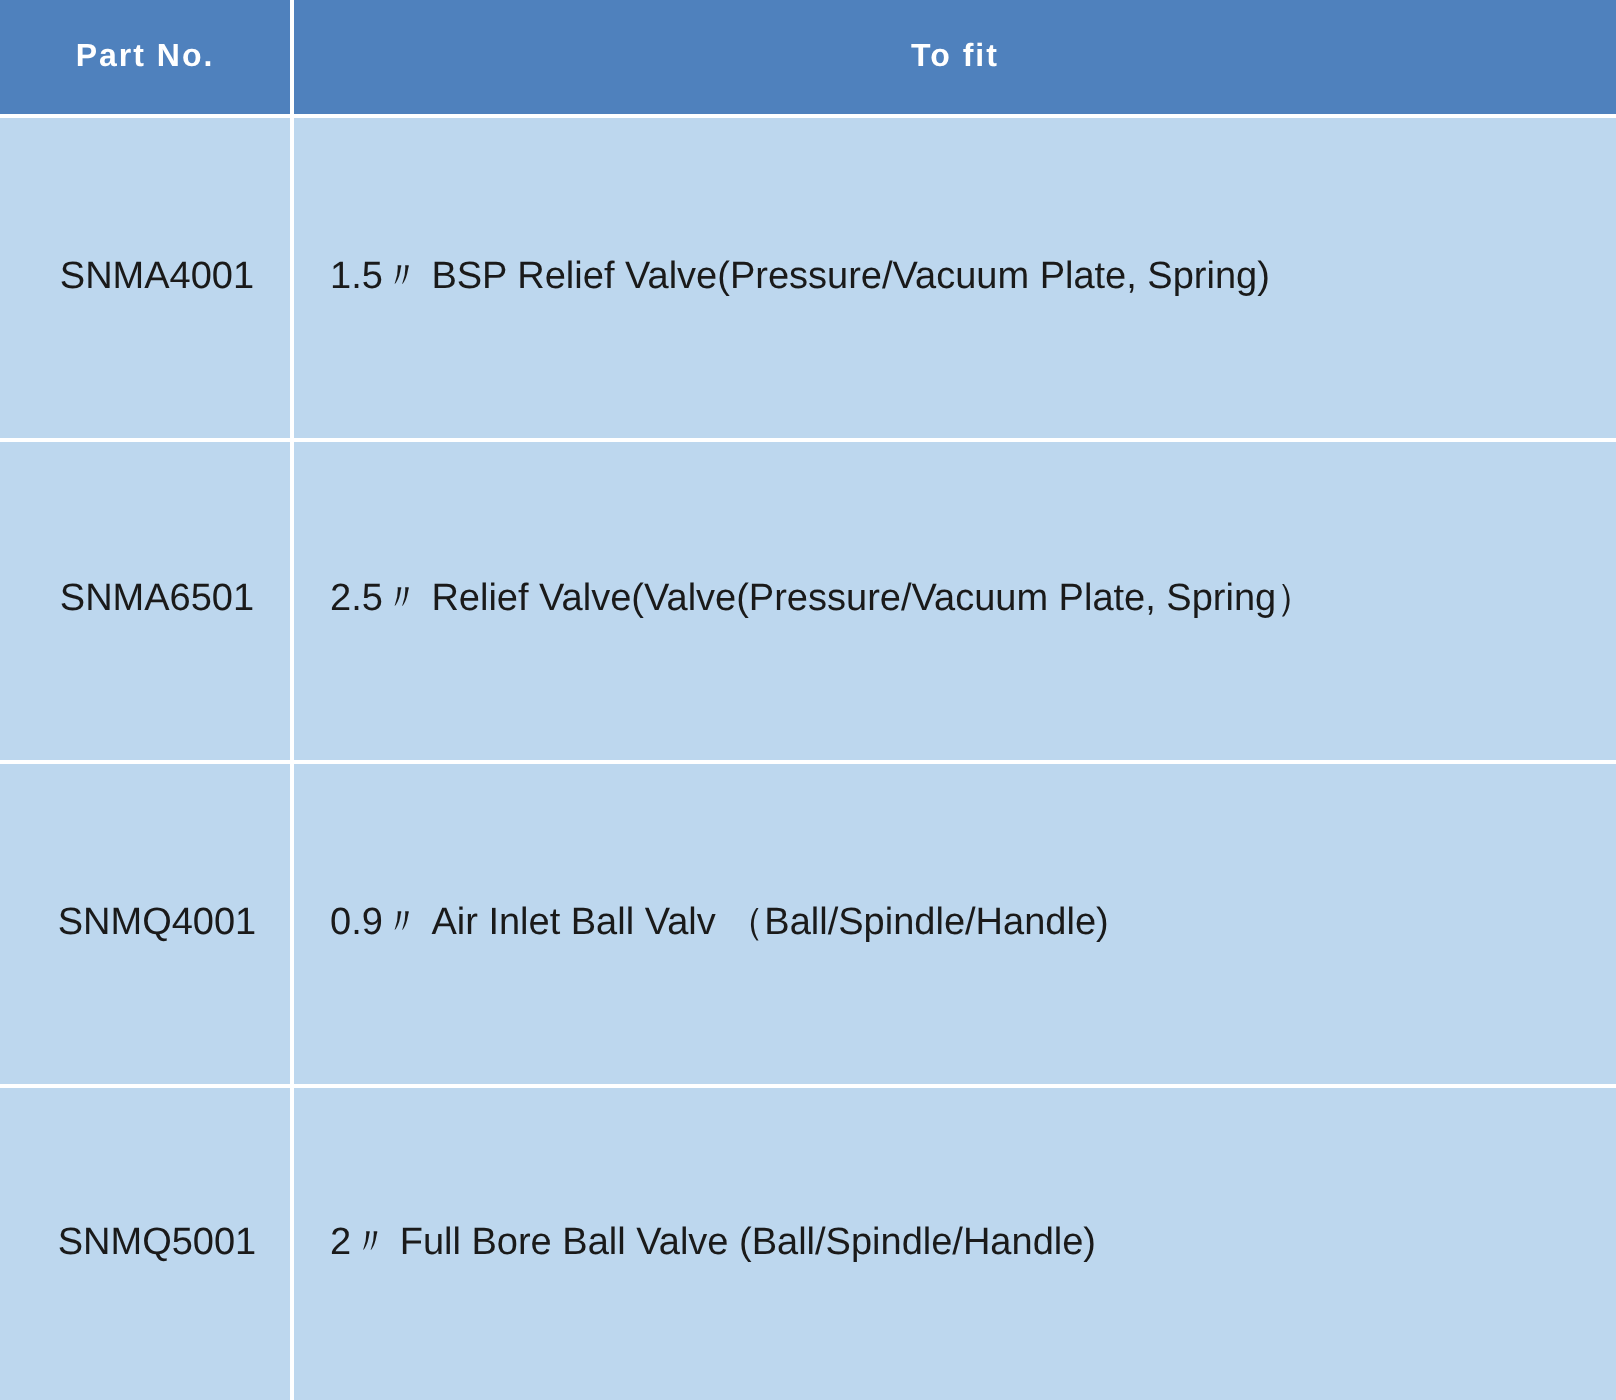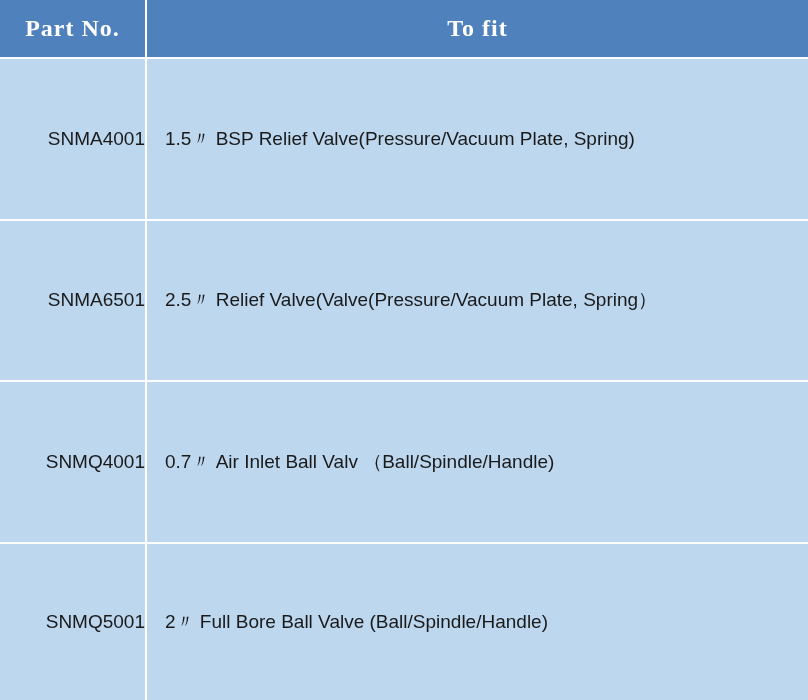--- a/index.html
+++ b/index.html
@@ -19,29 +19,28 @@
     border-collapse: collapse;
     table-layout: fixed;
     background: #4f81bd;
   }
   .parts-table col.col-part { width: 146px; }
   .parts-table col.col-fit  { width: 662px; }
 
   .parts-table th {
     background: #4f81bd;
     color: #ffffff;
-    font-size: 24px;
+    font-size: 16px;
     font-weight: bold;
     letter-spacing: 1px;
     border-right: 2px solid #ffffff;
     border-bottom: 2px solid #ffffff;
     padding: 0;
     height: 57px;
     vertical-align: middle;
-    font-family: Liberation Serif, serif;
   }
   .parts-table th:last-child {
     border-right: none;
   }
   .parts-table td {
     background: #bdd7ee;
     color: #1a1a1a;
     font-size: 19px;
     border-right: 2px solid #ffffff;
     border-bottom: 2px solid #ffffff;
@@ -49,21 +48,21 @@
     padding: 6px 0 6px 0;
     line-height: 1.35;
   }
   .parts-table td:last-child {
     border-right: none;
   }
   .parts-table tr:last-child td {
     border-bottom: none;
   }
   td.part-cell {
-    text-align: right;
+    text-align: center;
     padding-left: 12px;
     white-space: nowrap;
   }
   td.fit-cell {
     text-align: left;
     padding-left: 18px;
     padding-right: 10px;
   }
   .fit-line {
     display: block;
@@ -92,21 +91,21 @@
     </tr>
     <tr>
       <td class="part-cell">SNMA6501</td>
       <td class="fit-cell">
         <span class="fit-line">2.5〃  Relief Valve(Valve(Pressure/Vacuum Plate, Spring）</span>
       </td>
     </tr>
     <tr>
       <td class="part-cell">SNMQ4001</td>
       <td class="fit-cell">
-        <span class="fit-line">0.7〃  Air Inlet Ball Valv （Ball/Spindle/Handle)</span>
+        <span class="fit-line">0.9〃  Air Inlet Ball Valv （Ball/Spindle/Handle)</span>
       </td>
     </tr>
     <tr>
       <td class="part-cell">SNMQ5001</td>
       <td class="fit-cell">
         <span class="fit-line">2〃  Full Bore Ball Valve (Ball/Spindle/Handle)</span>
       </td>
     </tr>
   </tbody>
 </table>

